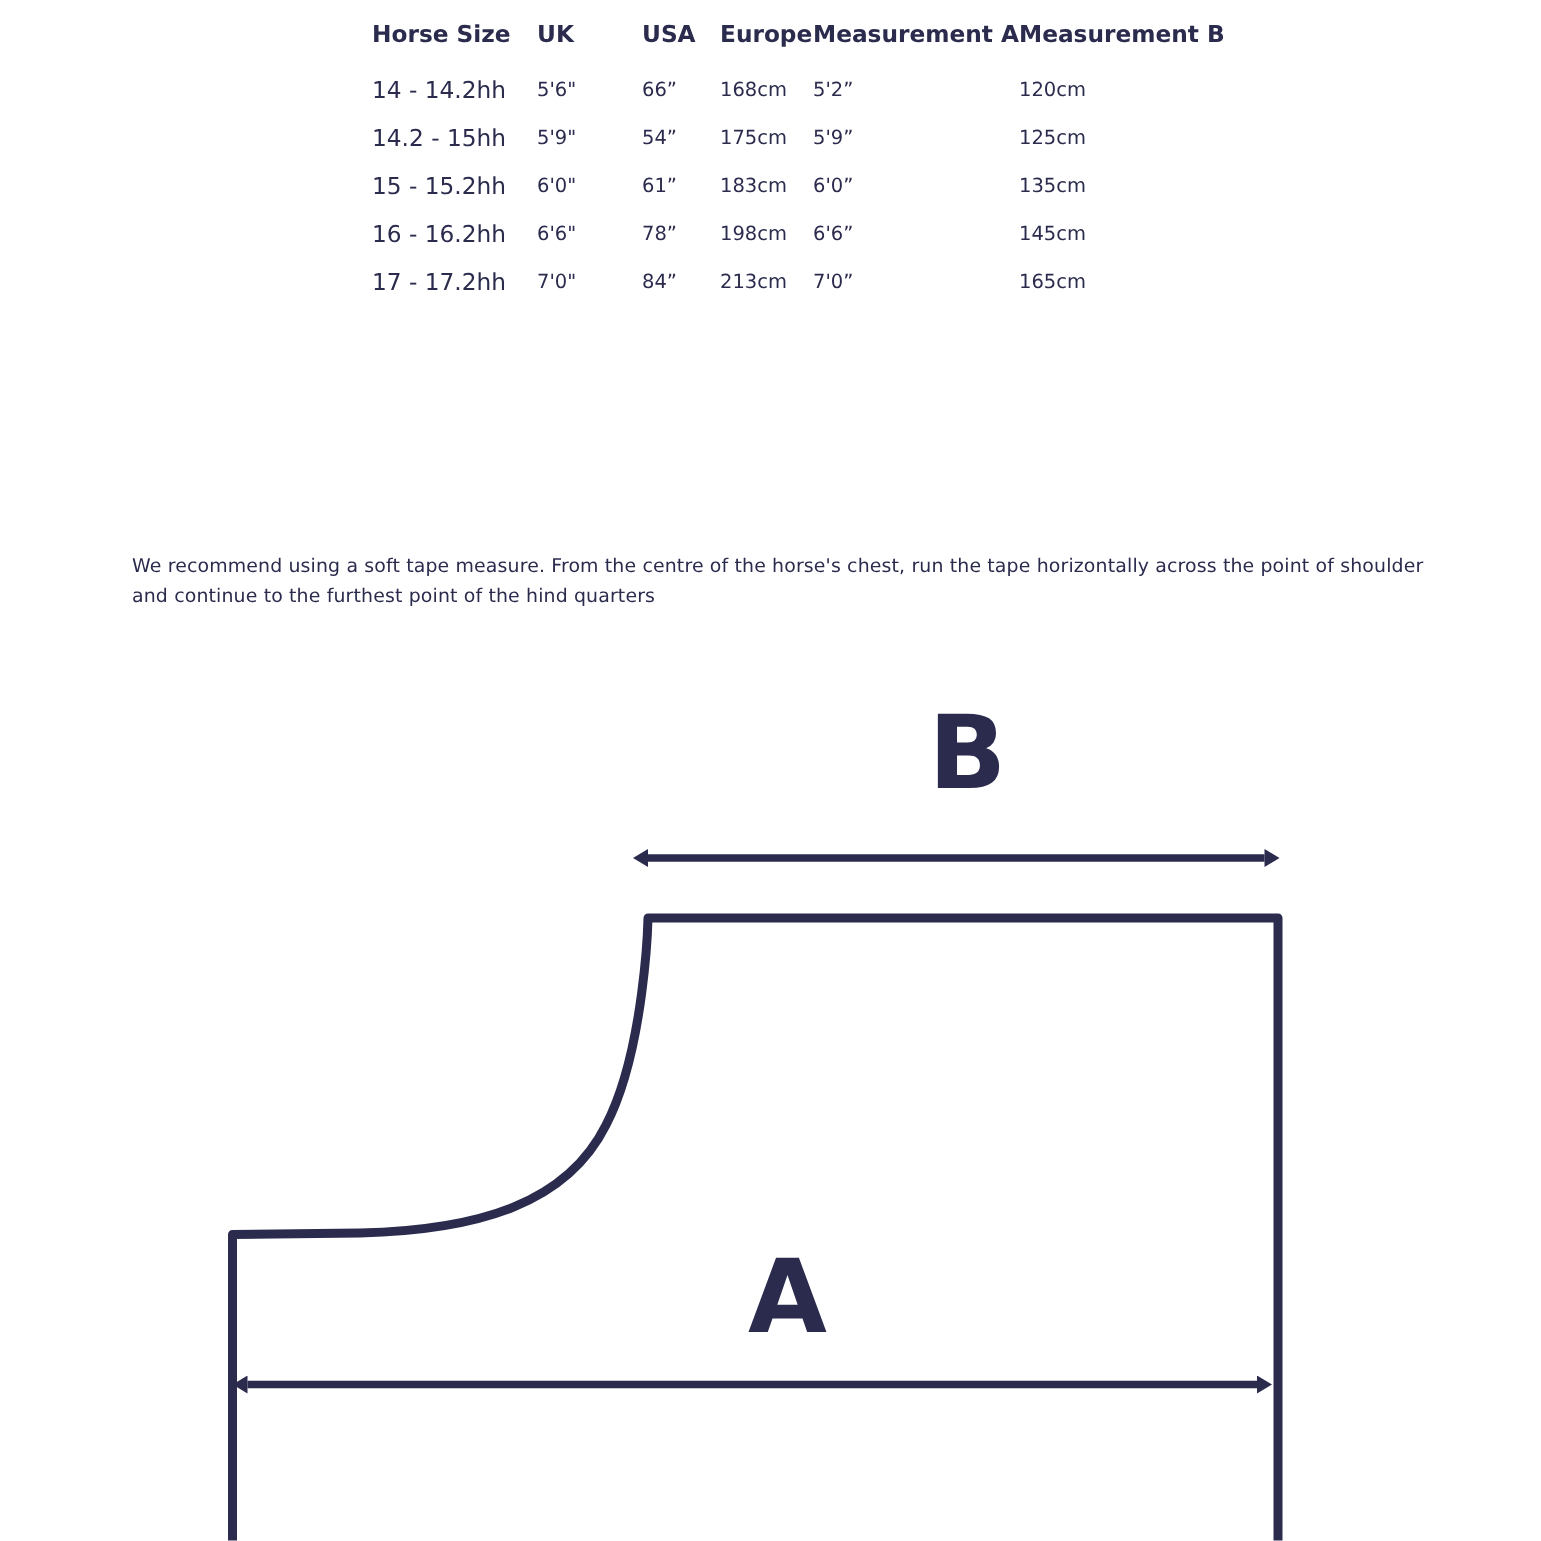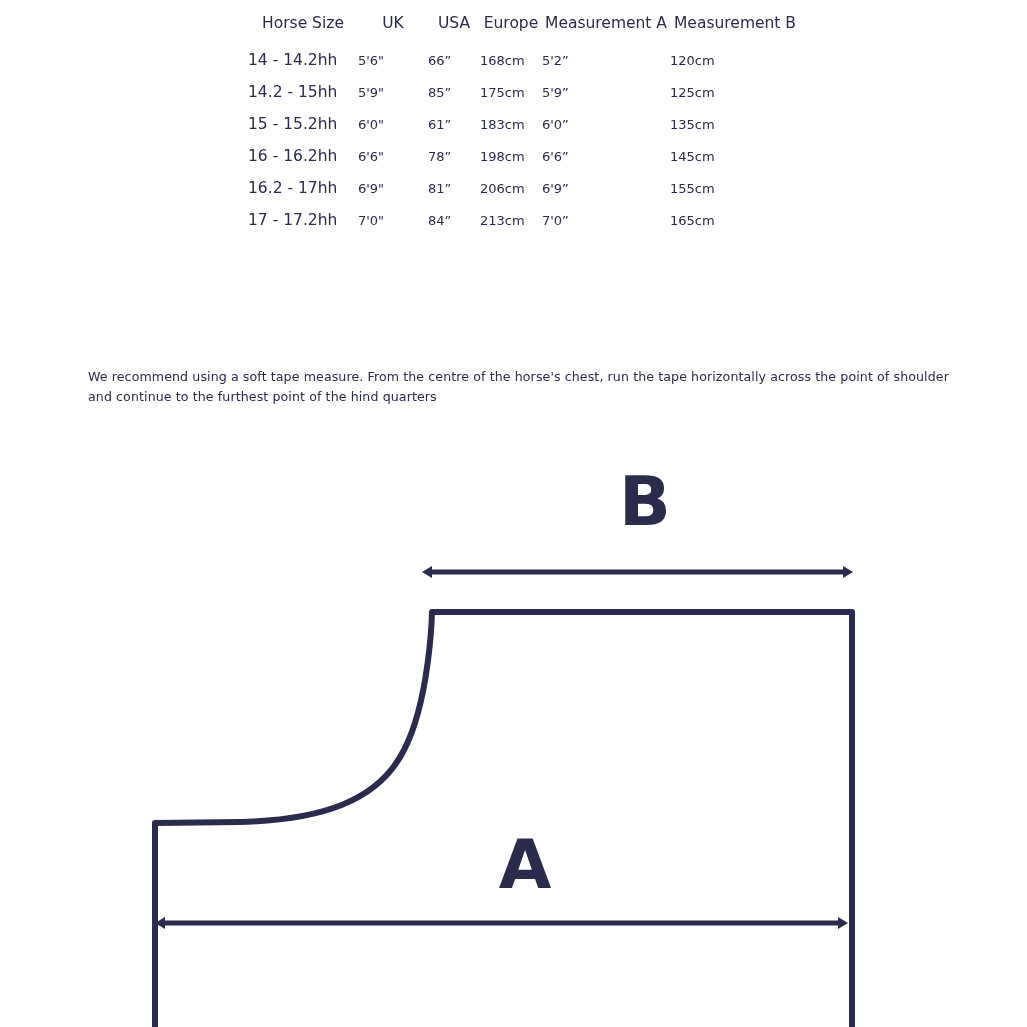--- a/index.html
+++ b/index.html
@@ -18,23 +18,23 @@
 
   
   .size-table {
     position: absolute;
     left: 248px;
     top: 14px;
     border-collapse: collapse;
     color: #2b2b4e;
   }
   .size-table th {
-    font-weight: 400;
+    font-weight: 700;
     font-size: 15.5px;
-    text-align: center;
+    text-align: left;
     padding: 0 0 12px 0;
     white-space: nowrap;
     vertical-align: bottom;
   }
   .size-table td {
     font-size: 13px;
     padding: 7px 0;
     white-space: nowrap;
     vertical-align: middle;
   }
@@ -106,48 +106,40 @@
       <td class="c0">14 - 14.2hh</td>
       <td>5'6"</td>
       <td>66”</td>
       <td>168cm</td>
       <td>5'2”</td>
       <td>120cm</td>
     </tr>
     <tr>
       <td class="c0">14.2 - 15hh</td>
       <td>5'9"</td>
-      <td>85”</td>
+      <td>54”</td>
       <td>175cm</td>
       <td>5'9”</td>
       <td>125cm</td>
     </tr>
     <tr>
       <td class="c0">15 - 15.2hh</td>
       <td>6'0"</td>
       <td>61”</td>
       <td>183cm</td>
       <td>6'0”</td>
       <td>135cm</td>
     </tr>
     <tr>
       <td class="c0">16 - 16.2hh</td>
       <td>6'6"</td>
       <td>78”</td>
       <td>198cm</td>
       <td>6'6”</td>
       <td>145cm</td>
-    </tr>
-    <tr>
-      <td class="c0">16.2 - 17hh</td>
-      <td>6'9"</td>
-      <td>81”</td>
-      <td>206cm</td>
-      <td>6'9”</td>
-      <td>155cm</td>
     </tr>
     <tr>
       <td class="c0">17 - 17.2hh</td>
       <td>7'0"</td>
       <td>84”</td>
       <td>213cm</td>
       <td>7'0”</td>
       <td>165cm</td>
     </tr>
   </tbody>

